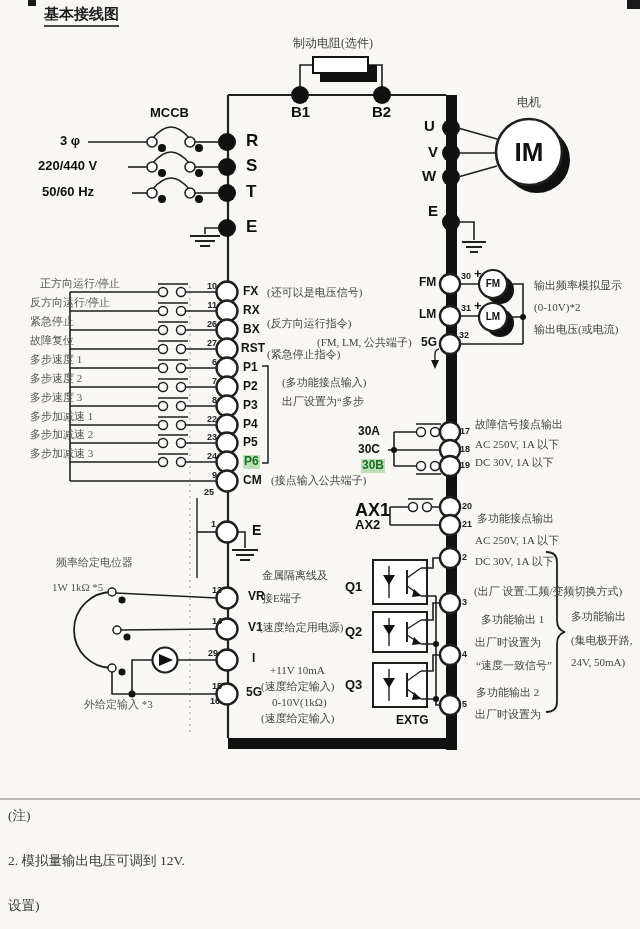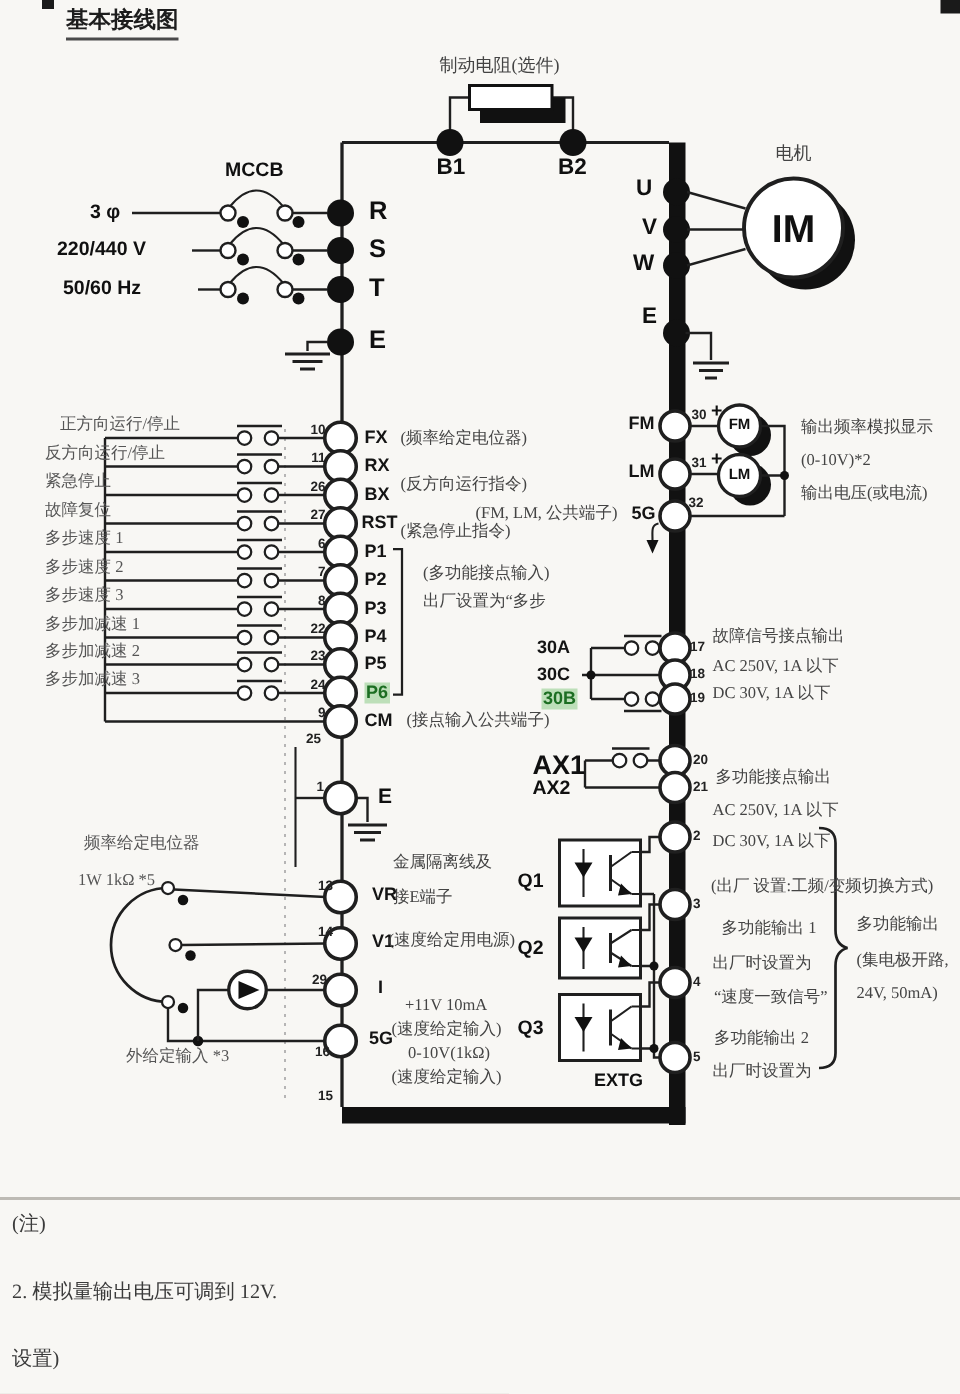--- a/index.html
+++ b/index.html
@@ -309,21 +309,21 @@
   <span class="s tname" style="left:243px;top:323px;">BX</span>
   <span class="s tname" style="left:241px;top:342px;">RST</span>
   <span class="s tname" style="left:243px;top:361px;text-align:right;">P1</span>
   <span class="s tname" style="left:243px;top:380px;">P2</span>
   <span class="s tname" style="left:243px;top:399px;">P3</span>
   <span class="s tname" style="left:243px;top:418px;">P4</span>
   <span class="s tname" style="left:243px;top:436px;">P5</span>
   <span class="s tname green" style="left:243px;top:455px;">P6</span>
   <span class="s tname" style="left:243px;top:474px;">CM</span>
 
-  <span class="s note" style="left:267px;top:286px;">(频率给定电位器)</span>
+  <span class="s note" style="left:267px;top:286px;">(还可以是电压信号)</span>
   <span class="s note" style="left:267px;top:317px;">(反方向运行指令)</span>
   <span class="s note" style="left:317px;top:336px;">(FM, LM, 公共端子)</span>
   <span class="s note" style="left:267px;top:348px;">(紧急停止指令)</span>
   <span class="s note" style="left:282px;top:376px;">(多功能接点输入)</span>
   <span class="s note" style="left:282px;top:395px;">出厂设置为“多步</span>
   <span class="s note" style="left:271px;top:474px;">(接点输入公共端子)</span>
 
   <span class="s num" style="left:211px;top:519px;">1</span>
   <span class="s big" style="left:252px;top:522px;font-size:14px;">E</span>
 
@@ -331,21 +331,21 @@
   <span class="s lbl" style="left:52px;top:581px;">1W 1kΩ  *5</span>
   <span class="s lbl" style="left:84px;top:698px;">外给定输入 *3</span>
   <span class="s note" style="left:262px;top:569px;">金属隔离线及</span>
   <span class="s note" style="left:262px;top:592px;">接E端子</span>
   <span class="s num" style="left:208px;top:585px;width:14px;text-align:right;">13</span>
   <span class="s tname" style="left:248px;top:590px;">VR</span>
   <span class="s num" style="left:208px;top:616px;width:14px;text-align:right;">14</span>
   <span class="s tname" style="left:248px;top:621px;">V1</span>
   <span class="s num" style="left:204px;top:648px;width:14px;text-align:right;">29</span>
   <span class="s tname" style="left:252px;top:652px;">I</span>
-  <span class="s num" style="left:208px;top:681px;width:14px;text-align:right;margin-top:44px;">15</span>
+  <span class="s num" style="left:208px;top:681px;width:14px;text-align:right;">15</span>
   <span class="s num" style="left:206px;top:696px;width:14px;text-align:right;">16</span>
   <span class="s tname" style="left:246px;top:686px;">5G</span>
   <span class="s note" style="left:259px;top:621px;">(速度给定用电源)</span>
   <span class="s note" style="left:270px;top:664px;">+11V 10mA</span>
   <span class="s note" style="left:261px;top:680px;">(速度给定输入)</span>
   <span class="s note" style="left:272px;top:696px;">0-10V(1kΩ)</span>
   <span class="s note" style="left:261px;top:712px;">(速度给定输入)</span>
 
   <span class="s tname" style="left:419px;top:276px;">FM</span>
   <span class="s num" style="left:461px;top:271px;">30</span>

